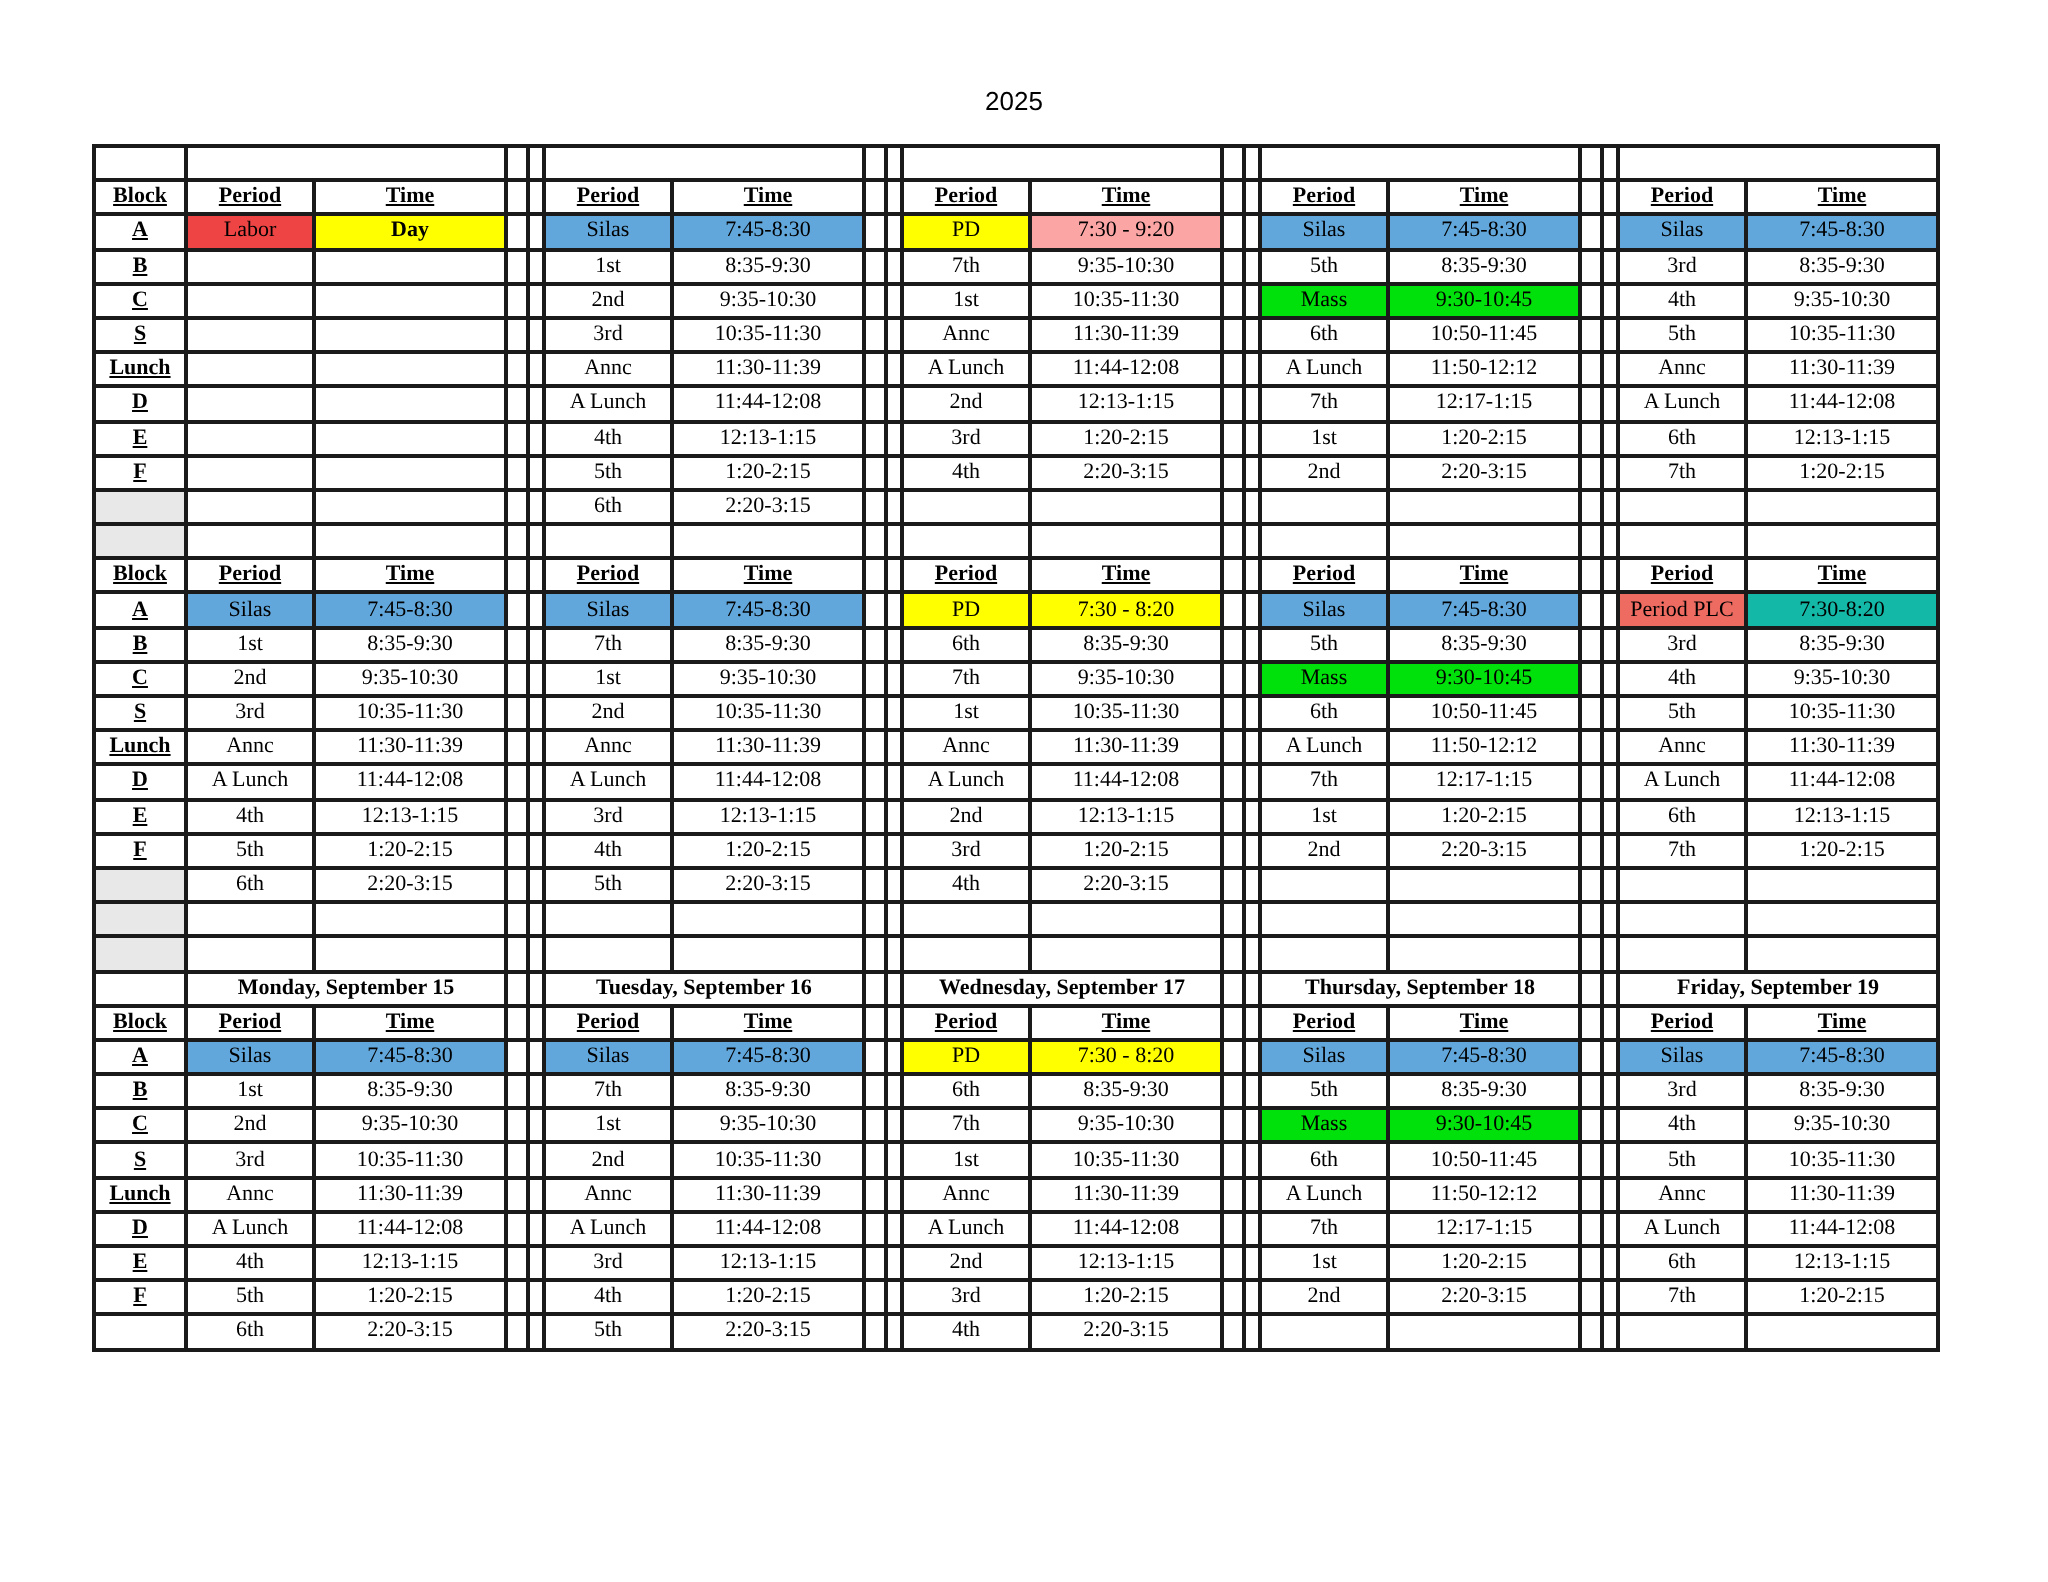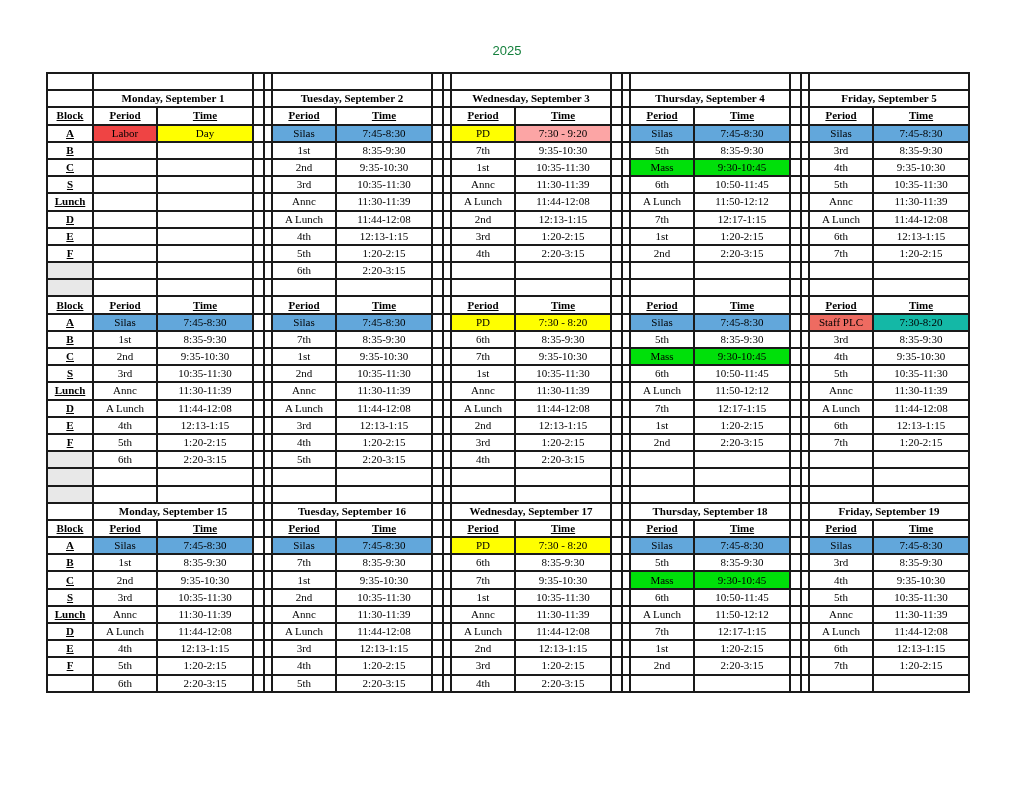--- a/index.html
+++ b/index.html
@@ -15,21 +15,21 @@
     overflow: hidden;
   }
   .page-title {
     padding-top: 44px;
     width: 922px;
     margin-left: 46px;
     text-align: center;
     font-family: "Liberation Sans", sans-serif;
     font-size: 13px;
     line-height: 14px;
-    color: #15803d;
+    color: #000000;
   }
   table.schedule {
     border-collapse: collapse;
     table-layout: fixed;
     margin: 14px 0 0 46px;
   }
   table.schedule td {
     border: 2px solid #1a1a1a;
     height: 15.2px;
     padding: 0;
@@ -81,36 +81,20 @@
         <td></td>
         <td colspan="2"></td>
         <td></td>
         <td></td>
         <td colspan="2"></td>
         <td></td>
         <td></td>
         <td colspan="2"></td>
       </tr>
       <tr>
-        <td></td>
-        <td class="day-title" colspan="2">Monday, September 1</td>
-        <td></td>
-        <td></td>
-        <td class="day-title" colspan="2">Tuesday, September 2</td>
-        <td></td>
-        <td></td>
-        <td class="day-title" colspan="2">Wednesday, September 3</td>
-        <td></td>
-        <td></td>
-        <td class="day-title" colspan="2">Thursday, September 4</td>
-        <td></td>
-        <td></td>
-        <td class="day-title" colspan="2">Friday, September 5</td>
-      </tr>
-      <tr>
         <td class="bold">Block</td>
         <td class="bold">Period</td>
         <td class="bold">Time</td>
         <td></td>
         <td></td>
         <td class="bold">Period</td>
         <td class="bold">Time</td>
         <td></td>
         <td></td>
         <td class="bold">Period</td>
@@ -120,21 +104,21 @@
         <td class="bold">Period</td>
         <td class="bold">Time</td>
         <td></td>
         <td></td>
         <td class="bold">Period</td>
         <td class="bold">Time</td>
       </tr>
       <tr>
         <td class="bold">A</td>
         <td style="background: #ef4444;">Labor</td>
-        <td style="background: rgb(255, 255, 0);">Day</td>
+        <td style="background: rgb(255, 255, 0); font-weight: bold;">Day</td>
         <td></td>
         <td></td>
         <td style="background: rgb(98, 167, 219);">Silas</td>
         <td style="background: rgb(98, 167, 219);">7:45-8:30</td>
         <td></td>
         <td></td>
         <td style="background: rgb(255, 255, 0);">PD</td>
         <td style="background: #fca5a5;">7:30 - 9:20</td>
         <td></td>
         <td></td>
@@ -366,21 +350,21 @@
         <td></td>
         <td></td>
         <td style="background: rgb(255, 255, 0);">PD</td>
         <td style="background: rgb(255, 255, 0);">7:30 - 8:20</td>
         <td></td>
         <td></td>
         <td style="background: rgb(98, 167, 219);">Silas</td>
         <td style="background: rgb(98, 167, 219);">7:45-8:30</td>
         <td></td>
         <td></td>
-        <td style="background: rgb(238, 107, 97);">Staff PLC</td>
+        <td style="background: rgb(238, 107, 97);">Period PLC</td>
         <td style="background: #14b8a6;">7:30-8:20</td>
       </tr>
       <tr>
         <td class="bold">B</td>
         <td>1st</td>
         <td>8:35-9:30</td>
         <td></td>
         <td></td>
         <td>7th</td>
         <td>8:35-9:30</td>

